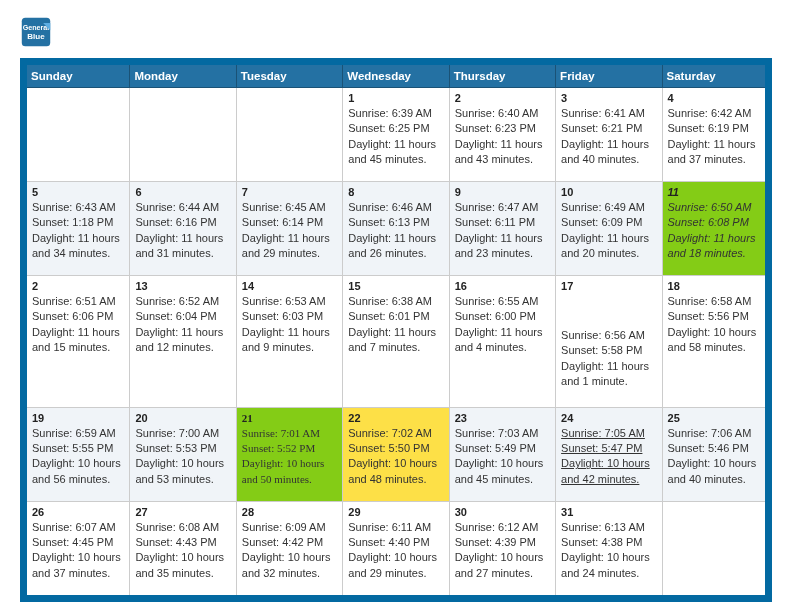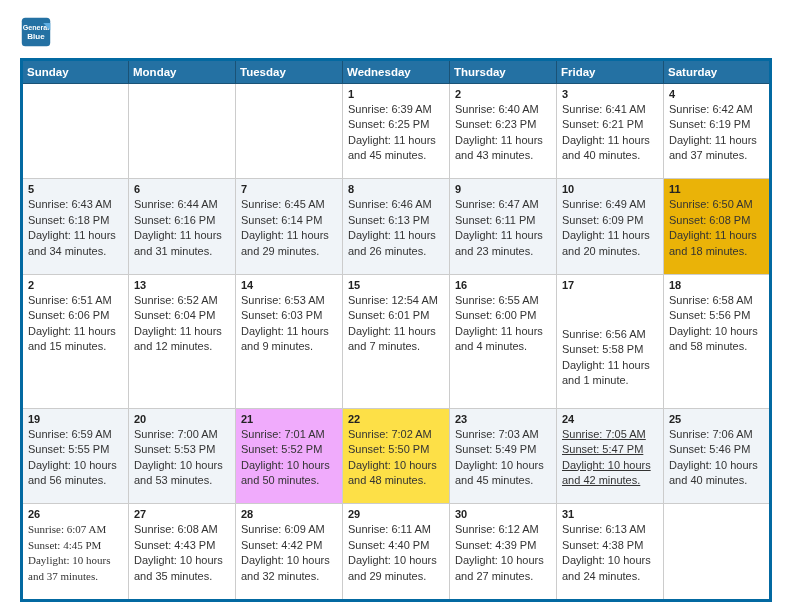--- a/index.html
+++ b/index.html
@@ -39,21 +39,21 @@
       font-size: 32px;
       font-weight: 300;
       color: #222;
     }
     .location {
       font-size: 14px;
       color: #444;
     }
     .calendar {
       flex: 1;
-      border: 3px solid #0369a1;
+      border: 7px solid #0369a1;
       border-collapse: collapse;
       width: 100%;
       table-layout: fixed;
     }
     .calendar th {
       background: #2471a3;
       color: #fff;
       font-size: 11.5px;
       font-weight: 600;
       padding: 5px 4px;
@@ -148,21 +148,21 @@
             <div class="cell-text" style="white-space: pre-line;">Sunrise: 6:42 AM
 Sunset: 6:19 PM
 Daylight: 11 hours
 and 37 minutes.</div>
           </td>
         </tr>
         <tr>
           <td style="background: rgb(240, 244, 248);">
             <span class="day-num">5</span>
             <div class="cell-text" style="white-space: pre-line;">Sunrise: 6:43 AM
-Sunset: 6:18 PM
+Sunset: 1:18 PM
 Daylight: 11 hours
 and 34 minutes.</div>
           </td>
           <td style="background: rgb(240, 244, 248);">
             <span class="day-num">6</span>
             <div class="cell-text" style="white-space: pre-line;">Sunrise: 6:44 AM
 Sunset: 6:16 PM
 Daylight: 11 hours
 and 31 minutes.</div>
           </td>
@@ -187,21 +187,21 @@
 Daylight: 11 hours
 and 23 minutes.</div>
           </td>
           <td style="background: rgb(240, 244, 248);">
             <span class="day-num">10</span>
             <div class="cell-text" style="white-space: pre-line;">Sunrise: 6:49 AM
 Sunset: 6:09 PM
 Daylight: 11 hours
 and 20 minutes.</div>
           </td>
-          <td style="background: #eab308;">
+          <td style="background: #84cc16; font-style: italic;">
             <span class="day-num">11</span>
             <div class="cell-text" style="white-space: pre-line;">Sunrise: 6:50 AM
 Sunset: 6:08 PM
 Daylight: 11 hours
 and 18 minutes.</div>
           </td>
         </tr>
         <tr>
           <td>
             <span class="day-num">2</span>
@@ -219,21 +219,21 @@
           </td>
           <td>
             <span class="day-num">14</span>
             <div class="cell-text" style="white-space: pre-line;">Sunrise: 6:53 AM
 Sunset: 6:03 PM
 Daylight: 11 hours
 and 9 minutes.</div>
           </td>
           <td>
             <span class="day-num">15</span>
-            <div class="cell-text" style="white-space: pre-line;">Sunrise: 12:54 AM
+            <div class="cell-text" style="white-space: pre-line;">Sunrise: 6:38 AM
 Sunset: 6:01 PM
 Daylight: 11 hours
 and 7 minutes.</div>
           </td>
           <td>
             <span class="day-num">16</span>
             <div class="cell-text" style="white-space: pre-line;">Sunrise: 6:55 AM
 Sunset: 6:00 PM
 Daylight: 11 hours
 and 4 minutes.</div>
@@ -261,21 +261,21 @@
 Daylight: 10 hours
 and 56 minutes.</div>
           </td>
           <td style="background: rgb(240, 244, 248);">
             <span class="day-num">20</span>
             <div class="cell-text" style="white-space: pre-line;">Sunrise: 7:00 AM
 Sunset: 5:53 PM
 Daylight: 10 hours
 and 53 minutes.</div>
           </td>
-          <td style="background: #f0abfc;">
+          <td style="background: #84cc16; font-family: Liberation Serif, serif;">
             <span class="day-num">21</span>
             <div class="cell-text" style="white-space: pre-line;">Sunrise: 7:01 AM
 Sunset: 5:52 PM
 Daylight: 10 hours
 and 50 minutes.</div>
           </td>
           <td style="background: #fde047;">
             <span class="day-num">22</span>
             <div class="cell-text" style="white-space: pre-line;">Sunrise: 7:02 AM
 Sunset: 5:50 PM
@@ -300,21 +300,21 @@
             <span class="day-num">25</span>
             <div class="cell-text" style="white-space: pre-line;">Sunrise: 7:06 AM
 Sunset: 5:46 PM
 Daylight: 10 hours
 and 40 minutes.</div>
           </td>
         </tr>
         <tr>
           <td>
             <span class="day-num">26</span>
-            <div class="cell-text" style="white-space: pre-line; font-family: Liberation Serif, serif;">Sunrise: 6:07 AM
+            <div class="cell-text" style="white-space: pre-line;">Sunrise: 6:07 AM
 Sunset: 4:45 PM
 Daylight: 10 hours
 and 37 minutes.</div>
           </td>
           <td>
             <span class="day-num">27</span>
             <div class="cell-text" style="white-space: pre-line;">Sunrise: 6:08 AM
 Sunset: 4:43 PM
 Daylight: 10 hours
 and 35 minutes.</div>

